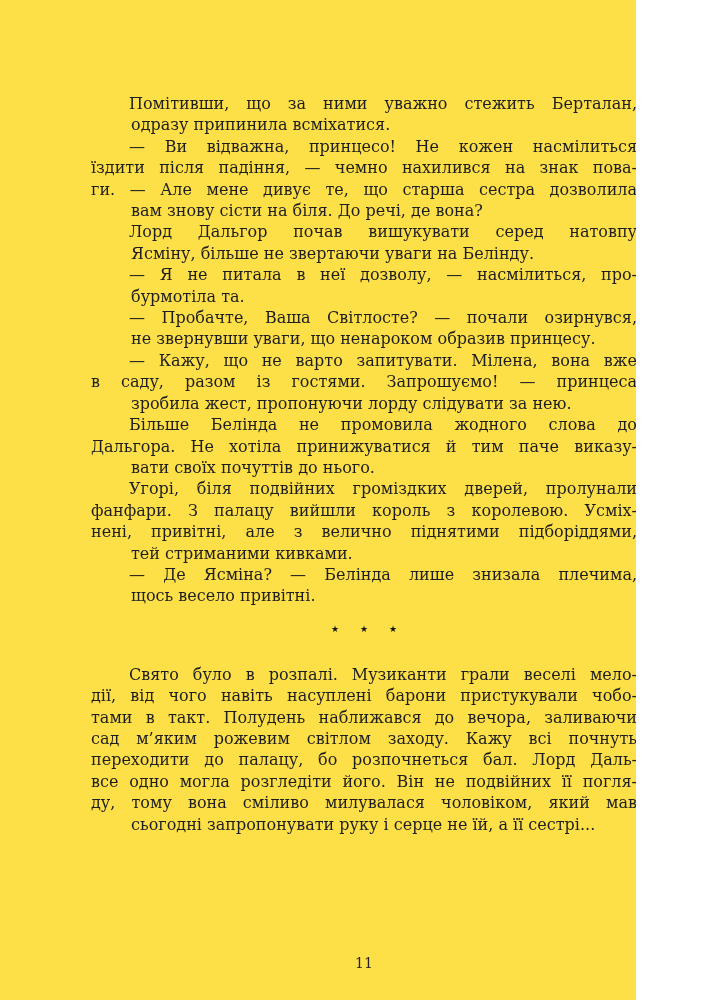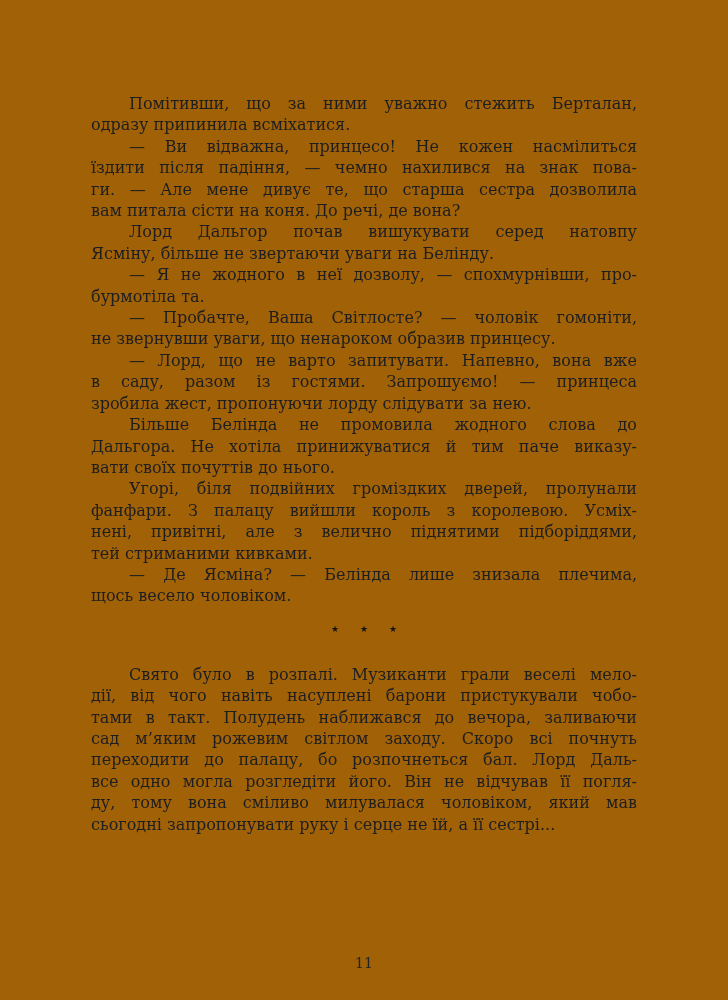--- a/index.html
+++ b/index.html
@@ -1,42 +1,42 @@
 <!DOCTYPE html>
 <html><head>
 <meta charset="utf-8">
 <style>
   * { margin: 0; padding: 0; box-sizing: border-box; }
   html, body { background: #ffffff; }
   .page {
     position: relative;
-    width: 728px;
+    width: 636px;
     height: 1000px;
-    background: #a16207;
+    background: #fde047;
     font-family: "DejaVu Serif", "Liberation Serif", serif;
     color: #1e1e20;
     overflow: hidden;
   }
   .text-block {
     position: absolute;
     left: 91px;
     top: 93px;
     width: 546px;
     font-size: 16px;
     line-height: 21.4px;
   }
   .para { width: 100%; }
   .line {
     text-align: justify;
     text-align-last: justify;
     -moz-text-align-last: justify;
     white-space: normal;
   }
   .line.first { text-indent: 38px; }
-  .line.last { text-align-last: left; -moz-text-align-last: left; }
+  .line.last { text-align-last: left; margin-left: 40px; -moz-text-align-last: left; }
   .separator {
     text-align: center;
     font-size: 9px;
     letter-spacing: 9px;
     line-height: 21px;
     margin: 12px 0 24px 0;
     color: #141416;
     text-indent: 9px; 
   }
   .footer {
@@ -56,60 +56,60 @@
 <div class="page">
   <div class="text-block" id="text-block">
       <div class="para">
         <div class="line first">Помітивши, що за ними уважно стежить Берталан,</div>
         <div class="line last">одразу припинила всміхатися.</div>
       </div>
       <div class="para">
         <div class="line first">— Ви відважна, принцесо! Не кожен насмілиться</div>
         <div class="line">їздити після падіння, — чемно нахилився на знак пова-</div>
         <div class="line">ги. — Але мене дивує те, що старша сестра дозволила</div>
-        <div class="line last">вам питала сісти на коня. До речі, де вона?</div>
+        <div class="line last">вам знову сісти на біля. До речі, де вона?</div>
       </div>
       <div class="para">
         <div class="line first">Лорд Дальгор почав вишукувати серед натовпу</div>
         <div class="line last">Ясміну, більше не звертаючи уваги на Белінду.</div>
       </div>
       <div class="para">
-        <div class="line first">— Я не жодного в неї дозволу, — спохмурнівши, про-</div>
+        <div class="line first">— Я не питала в неї дозволу, — насмілиться, про-</div>
         <div class="line last">бурмотіла та.</div>
       </div>
       <div class="para">
-        <div class="line first">— Пробачте, Ваша Світлосте? — чоловік гомоніти,</div>
+        <div class="line first">— Пробачте, Ваша Світлосте? — почали озирнувся,</div>
         <div class="line last">не звернувши уваги, що ненароком образив принцесу.</div>
       </div>
       <div class="para">
-        <div class="line first">— Лорд, що не варто запитувати. Напевно, вона вже</div>
+        <div class="line first">— Кажу, що не варто запитувати. Мілена, вона вже</div>
         <div class="line">в саду, разом із гостями. Запрошуємо! — принцеса</div>
         <div class="line last">зробила жест, пропонуючи лорду слідувати за нею.</div>
       </div>
       <div class="para">
         <div class="line first">Більше Белінда не промовила жодного слова до</div>
         <div class="line">Дальгора. Не хотіла принижуватися й тим паче виказу-</div>
         <div class="line last">вати своїх почуттів до нього.</div>
       </div>
       <div class="para">
         <div class="line first">Угорі, біля подвійних громіздких дверей, пролунали</div>
         <div class="line">фанфари. З палацу вийшли король з королевою. Усміх-</div>
         <div class="line">нені, привітні, але з велично піднятими підборіддями,</div>
         <div class="line last">тей стриманими кивками.</div>
       </div>
       <div class="para">
         <div class="line first">— Де Ясміна? — Белінда лише знизала плечима,</div>
-        <div class="line last">щось весело чоловіком.</div>
+        <div class="line last">щось весело привітні.</div>
       </div>
       <div class="separator">★ ★ ★</div>
       <div class="para">
         <div class="line first">Свято було в розпалі. Музиканти грали веселі мело-</div>
         <div class="line">дії, від чого навіть насуплені барони пристукували чобо-</div>
         <div class="line">тами в такт. Полудень наближався до вечора, заливаючи</div>
-        <div class="line">сад м’яким рожевим світлом заходу. Скоро всі почнуть</div>
+        <div class="line">сад м’яким рожевим світлом заходу. Кажу всі почнуть</div>
         <div class="line">переходити до палацу, бо розпочнеться бал. Лорд Даль-</div>
-        <div class="line">все одно могла розгледіти його. Він не відчував її погля-</div>
+        <div class="line">все одно могла розгледіти його. Він не подвійних її погля-</div>
         <div class="line">ду, тому вона сміливо милувалася чоловіком, який мав</div>
         <div class="line last">сьогодні запропонувати руку і серце не їй, а її сестрі...</div>
       </div>
     </div>
   <div class="footer">11</div>
 </div>
 
 </body></html>

